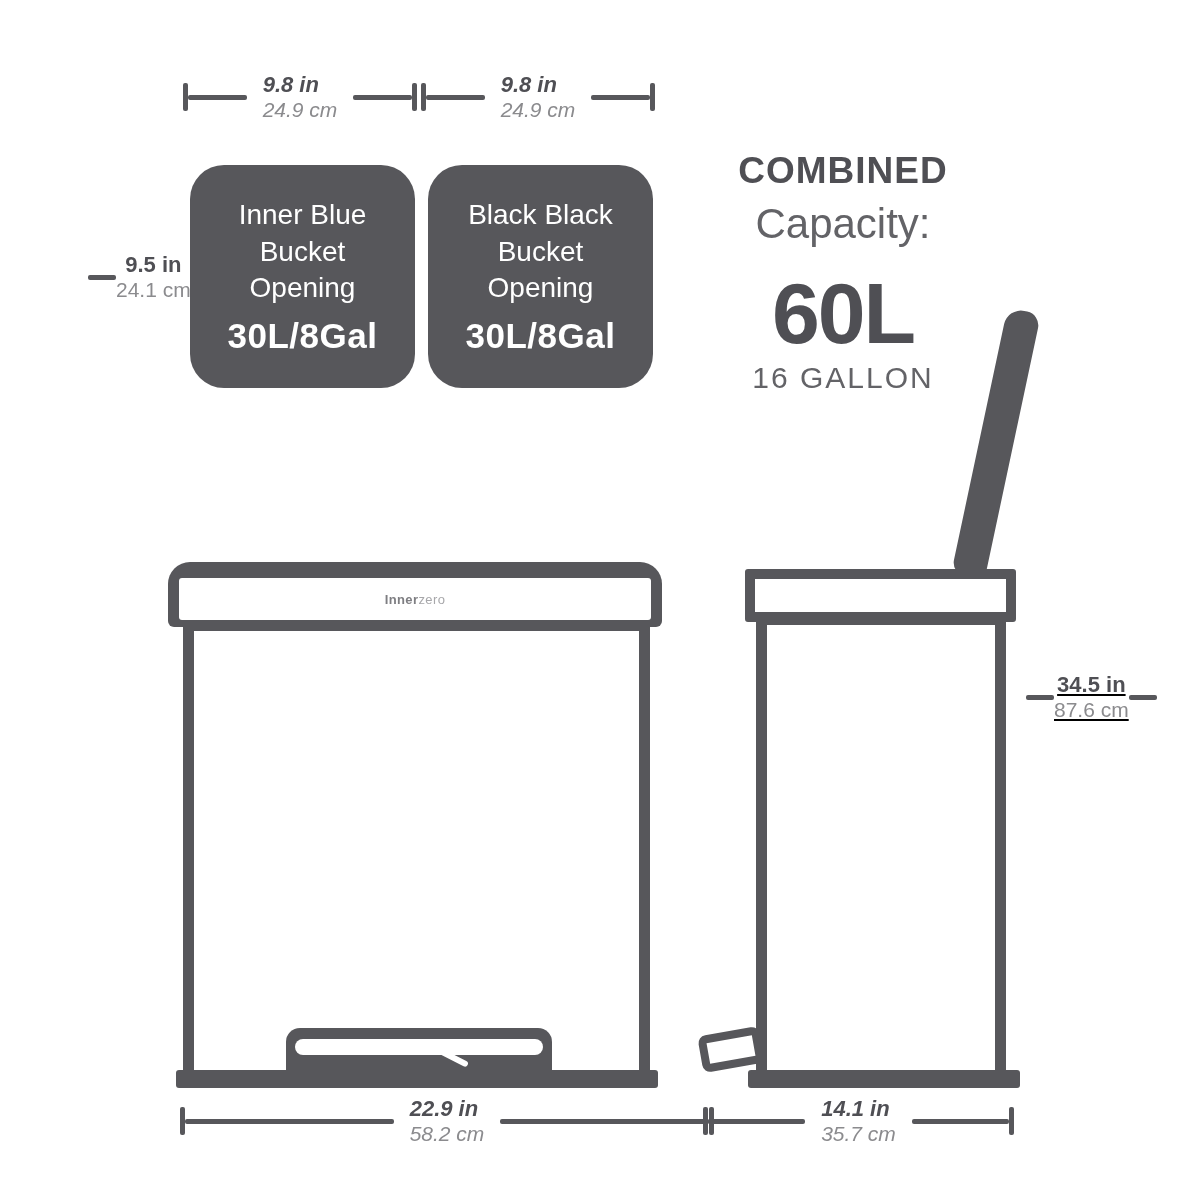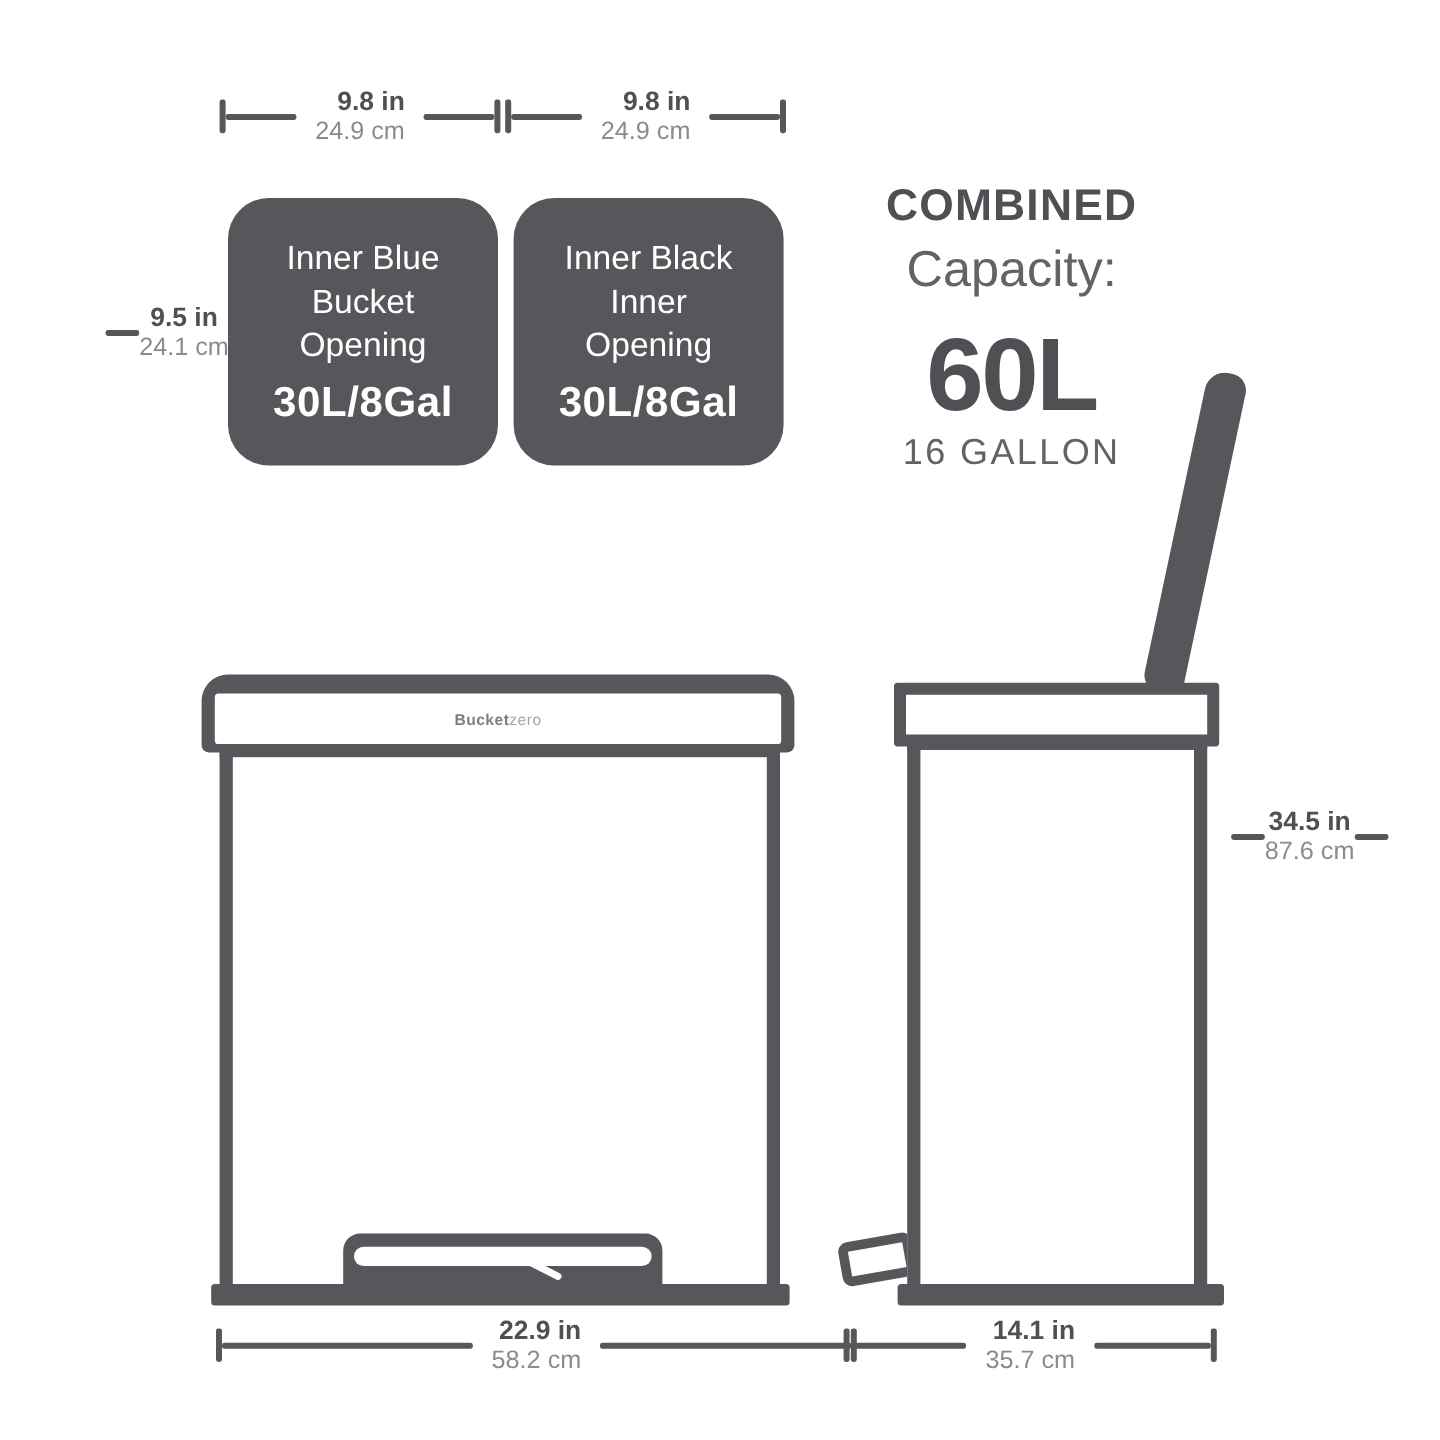--- a/index.html
+++ b/index.html
@@ -9,21 +9,21 @@
     height: 1200px;
     background: #ffffff;
     overflow: hidden;
     font-family: "Liberation Sans", sans-serif;
   }
 
   
   .hdim { position: absolute; display: flex; align-items: center; }
   .hdim .cap  { flex: none; width: 5px; height: 28px; background: var(--shape); border-radius: 2px; }
   .hdim .seg  { flex: 1; height: 5px; background: var(--shape); border-radius: 2px; }
-  .hdim .lbl  { flex: none; padding: 0 16px; text-align: right; line-height: 1.18; }
+  .hdim .lbl  { flex: none; padding: 0 16px; text-align: left; line-height: 1.18; font-style: italic; }
 
   .vdim { position: absolute; display: flex; flex-direction: row; align-items: center; }
   .vdim .cap  { flex: none; height: 5px; width: 28px; background: var(--shape); border-radius: 2px; }
   .vdim .seg  { flex: 1; width: 5px; background: var(--shape); border-radius: 2px; }
   .vdim .lbl  { flex: none; padding: 14px 0; text-align: center; line-height: 1.18; }
 
   .in-val { display: block; font-size: 22px; font-weight: bold; color: var(--ink); white-space: nowrap; }
   .cm-val { display: block; font-size: 21px; color: var(--ink_light); white-space: nowrap; }
 
   
@@ -142,36 +142,36 @@
     <div class="seg"></div>
     <div class="cap"></div>
   </div>
 
   <div class="bucket" style="left:190px; top:165px;">
     <div class="t">Inner Blue Bucket Opening</div>
     <div class="v">30L/8Gal</div>
   </div>
 
   <div class="bucket" style="left:428px; top:165px;">
-    <div class="t">Inner Black Inner Opening</div>
+    <div class="t">Black Black Bucket Opening</div>
     <div class="v">30L/8Gal</div>
   </div>
 
   <div class="combined">
     <div class="c1">COMBINED</div>
     <div class="c2">Capacity:</div>
     <div class="c3">60L</div>
     <div class="c4">16 GALLON</div>
   </div>
 
   <div class="fbody"></div>
   <div class="flid">
     <div class="inner">
       <div class="logo">
-        <span class="b">Bucket</span><span class="l">zero</span>
+        <span class="b">Inner</span><span class="l">zero</span>
       </div>
     </div>
   </div>
   <div class="fpedal">
     <div class="slot"></div>
     <div class="diag"></div>
   </div>
   <div class="fbase"></div>
 
 
@@ -185,21 +185,21 @@
     <div class="seg"></div>
     <div class="cap"></div>
   </div>
 
   <div class="openlid"></div>
   <div class="sbody"></div>
   <div class="srim"></div>
   <div class="spedal"></div>
   <div class="sbase"></div>
 
-  <div class="vdim" style="left:1026px; top:312px; width:100px; height:770px;">
+  <div class="vdim" style="left:1026px; top:312px; width:100px; height:770px;text-decoration:underline;">
     <div class="cap"></div>
     <div class="seg"></div>
     <div class="lbl">
       <span class="in-val">34.5 in</span>
       <span class="cm-val">87.6 cm</span>
     </div>
     <div class="seg"></div>
     <div class="cap"></div>
   </div>
 

